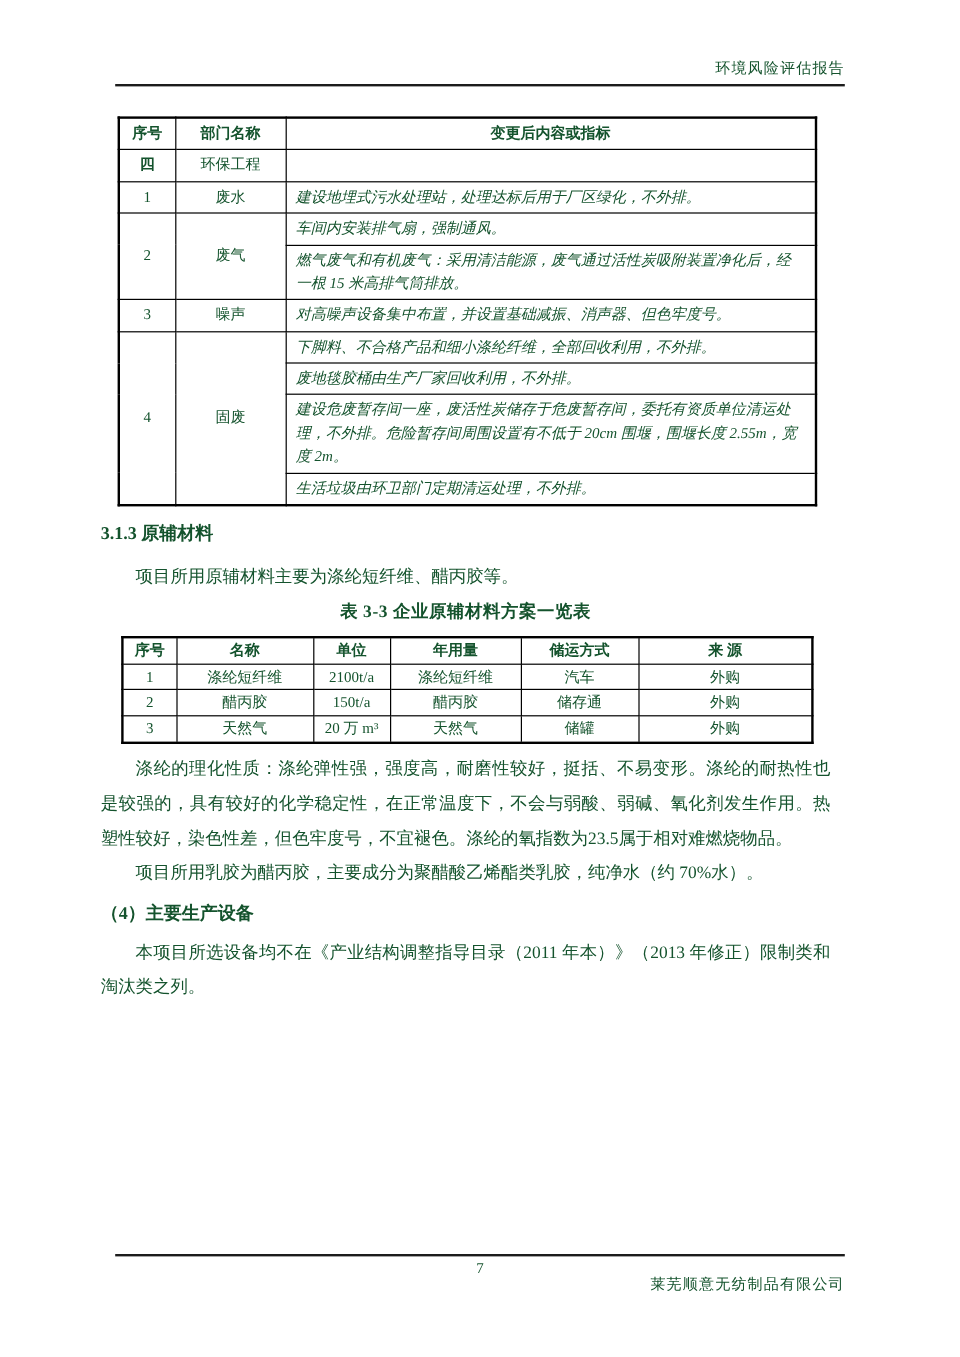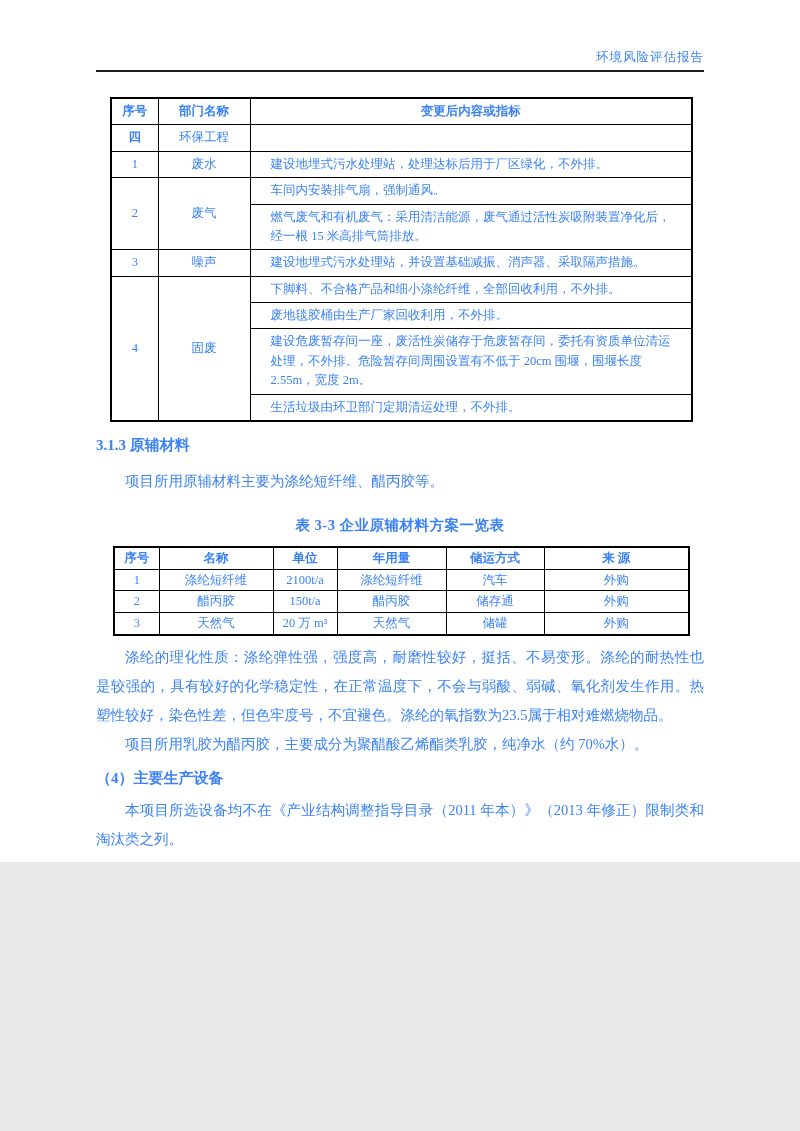--- a/index.html
+++ b/index.html
@@ -1,59 +1,59 @@
 <!DOCTYPE html>
 <html><head>
 <meta charset="utf-8">
 <style>
   * { margin:0; padding:0; box-sizing:border-box; }
   html,body { background:#e8e8e8; }
   .page {
     position:relative;
-    width:800px; height:862px;
+    width:800px; height:1131px;
     background:#ffffff;
     font-family:"Liberation Serif","DejaVu Serif",serif;
-    color:#3b82f6;
+    color:#14532d;
     margin:0 auto;
     overflow:hidden;
   }
   
   .page-header {
     position:absolute; top:0; left:96px; width:608px; height:72px;
     display:flex; align-items:flex-end; justify-content:flex-end;
     border-bottom:2px solid #1c1c1c;
     padding-bottom:4px;
     font-size:12.5px; letter-spacing:1px;
   }
   
-  .content { position:absolute; top:97px; left:96px; width:608px; }
+  .content { position:absolute; top:97px; left:84px; width:608px; }
 
   table { border-collapse:collapse; table-layout:fixed; }
   .tbl { border:2px solid #000; font-size:12.5px; }
   .tbl td, .tbl th { border:1px solid #000; padding:3px 6px; line-height:1.55; vertical-align:middle; }
   .tbl th { font-weight:bold; text-align:center; }
   .c { text-align:center; }
 
   .tbl-change { margin-left:14px; width:583px; }
   .tbl-change col.col-no   { width:47px; }
   .tbl-change col.col-name { width:92px; }
-  .tbl-change td.detail { padding:3px 20px; }
+  .tbl-change td.detail { padding:3px 8px;font-style:italic; }
 
   .sec-heading {
     font-size:15px; font-weight:bold;
     font-family:"Liberation Serif","DejaVu Serif",serif;
     margin-top:13px; line-height:1.4;
   }
   .para {
     font-size:14.5px; line-height:29px;
     text-align:justify; text-indent:2em;
   }
   .p-313 { margin-top:11px; }
   .tbl-caption {
-    margin-top:20px; text-align:center;
+    margin-top:4px; text-align:center;
     font-size:14.5px; font-weight:bold; letter-spacing:0.5px;
   }
   .tbl-materials { margin-top:11px; margin-left:17px; width:575px; }
   .tbl-materials td, .tbl-materials th { padding:1px 4px; line-height:1.5; text-align:center; }
   .tbl-materials col.m0 { width:45px; }
   .tbl-materials col.m1 { width:114px; }
   .tbl-materials col.m2 { width:64px; }
   .tbl-materials col.m3 { width:109px; }
   .tbl-materials col.m4 { width:98px; }
   .tbl-materials col.m5 { width:145px; }
@@ -115,21 +115,21 @@
         <td class="c" rowspan="2">2</td>
         <td class="c" rowspan="2">废气</td>
         <td class="detail">车间内安装排气扇，强制通风。</td>
       </tr>
       <tr>
         <td class="detail">燃气废气和有机废气：采用清洁能源，废气通过活性炭吸附装置净化后，经一根 15 米高排气筒排放。</td>
       </tr>
       <tr>
         <td class="c">3</td>
         <td class="c">噪声</td>
-        <td class="detail">建设地埋式污水处理站，并设置基础减振、消声器、采取隔声措施。</td>
+        <td class="detail">对高噪声设备集中布置，并设置基础减振、消声器、但色牢度号。</td>
       </tr>
       <tr>
         <td class="c" rowspan="4">4</td>
         <td class="c" rowspan="4">固废</td>
         <td class="detail">下脚料、不合格产品和细小涤纶纤维，全部回收利用，不外排。</td>
       </tr>
       <tr>
         <td class="detail">废地毯胶桶由生产厂家回收利用，不外排。</td>
       </tr>
       <tr>

